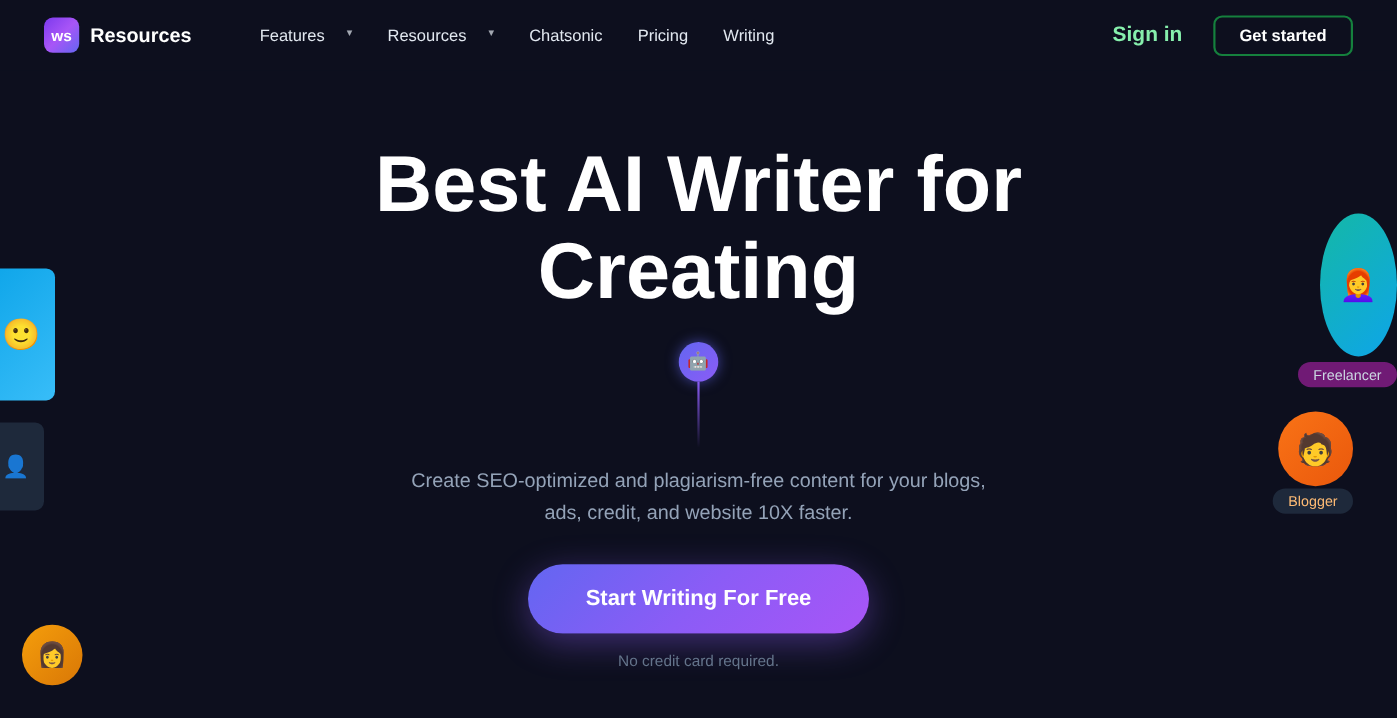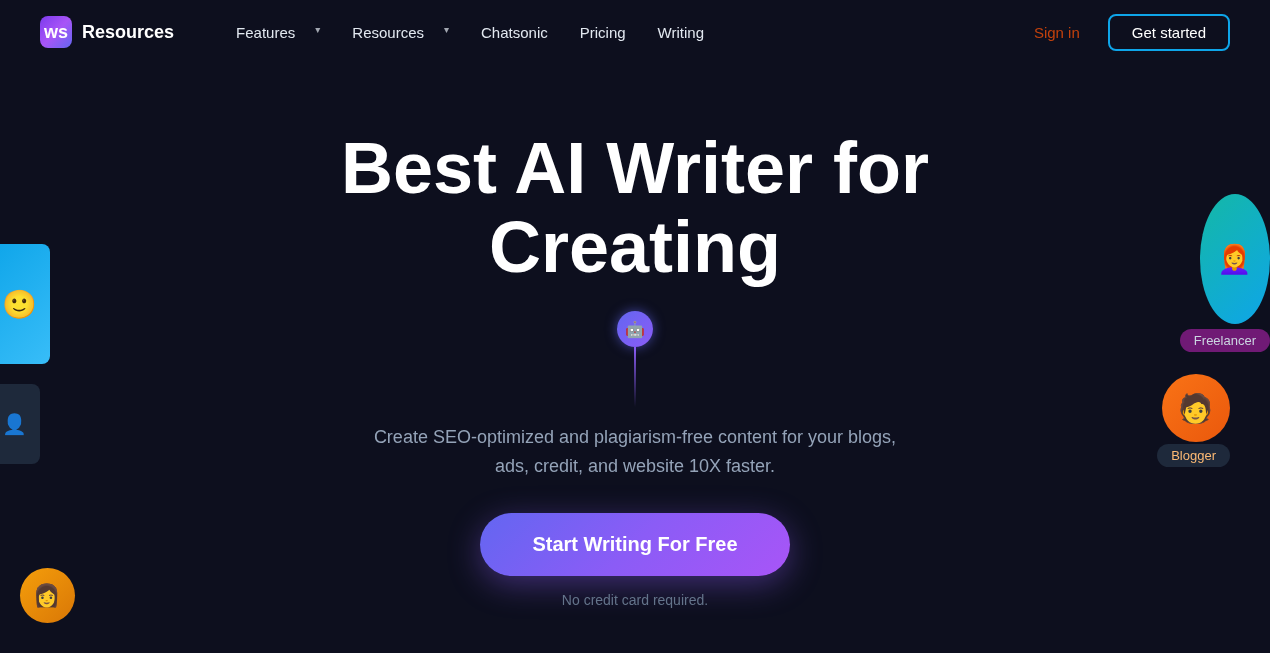--- a/index.html
+++ b/index.html
@@ -33,21 +33,21 @@
 
     .logo-icon {
       width: 32px;
       height: 32px;
       border-radius: 8px;
       background: linear-gradient(135deg, #7c3aed, #a855f7, #6366f1);
       display: flex;
       align-items: center;
       justify-content: center;
       font-weight: 800;
-      font-size: 18px;
+      font-size: 14px;
       color: white;
       flex-shrink: 0;
     }
 
     .logo-name {
       font-size: 18px;
       font-weight: 700;
       color: #ffffff;
     }
 
@@ -77,34 +77,35 @@
     }
 
     .nav-right {
       display: flex;
       align-items: center;
       gap: 16px;
       margin-left: auto;
     }
 
     .signin-btn {
-      font-size: 15px;
-      color: #c2410c;
+      font-size: 19px;
+      color: #86efac;
       cursor: pointer;
       padding: 8px 12px;
+      font-weight: bold;
     }
 
     .getstarted-btn {
       background: transparent;
-      border: 2px solid #0ea5e9;
+      border: 2px solid #15803d;
       color: #ffffff;
       padding: 8px 22px;
       border-radius: 8px;
       font-size: 15px;
-      font-weight: 400;
+      font-weight: 700;
       cursor: pointer;
     }
 
     
     .hero {
       display: flex;
       flex-direction: column;
       align-items: center;
       justify-content: center;
       text-align: center;

